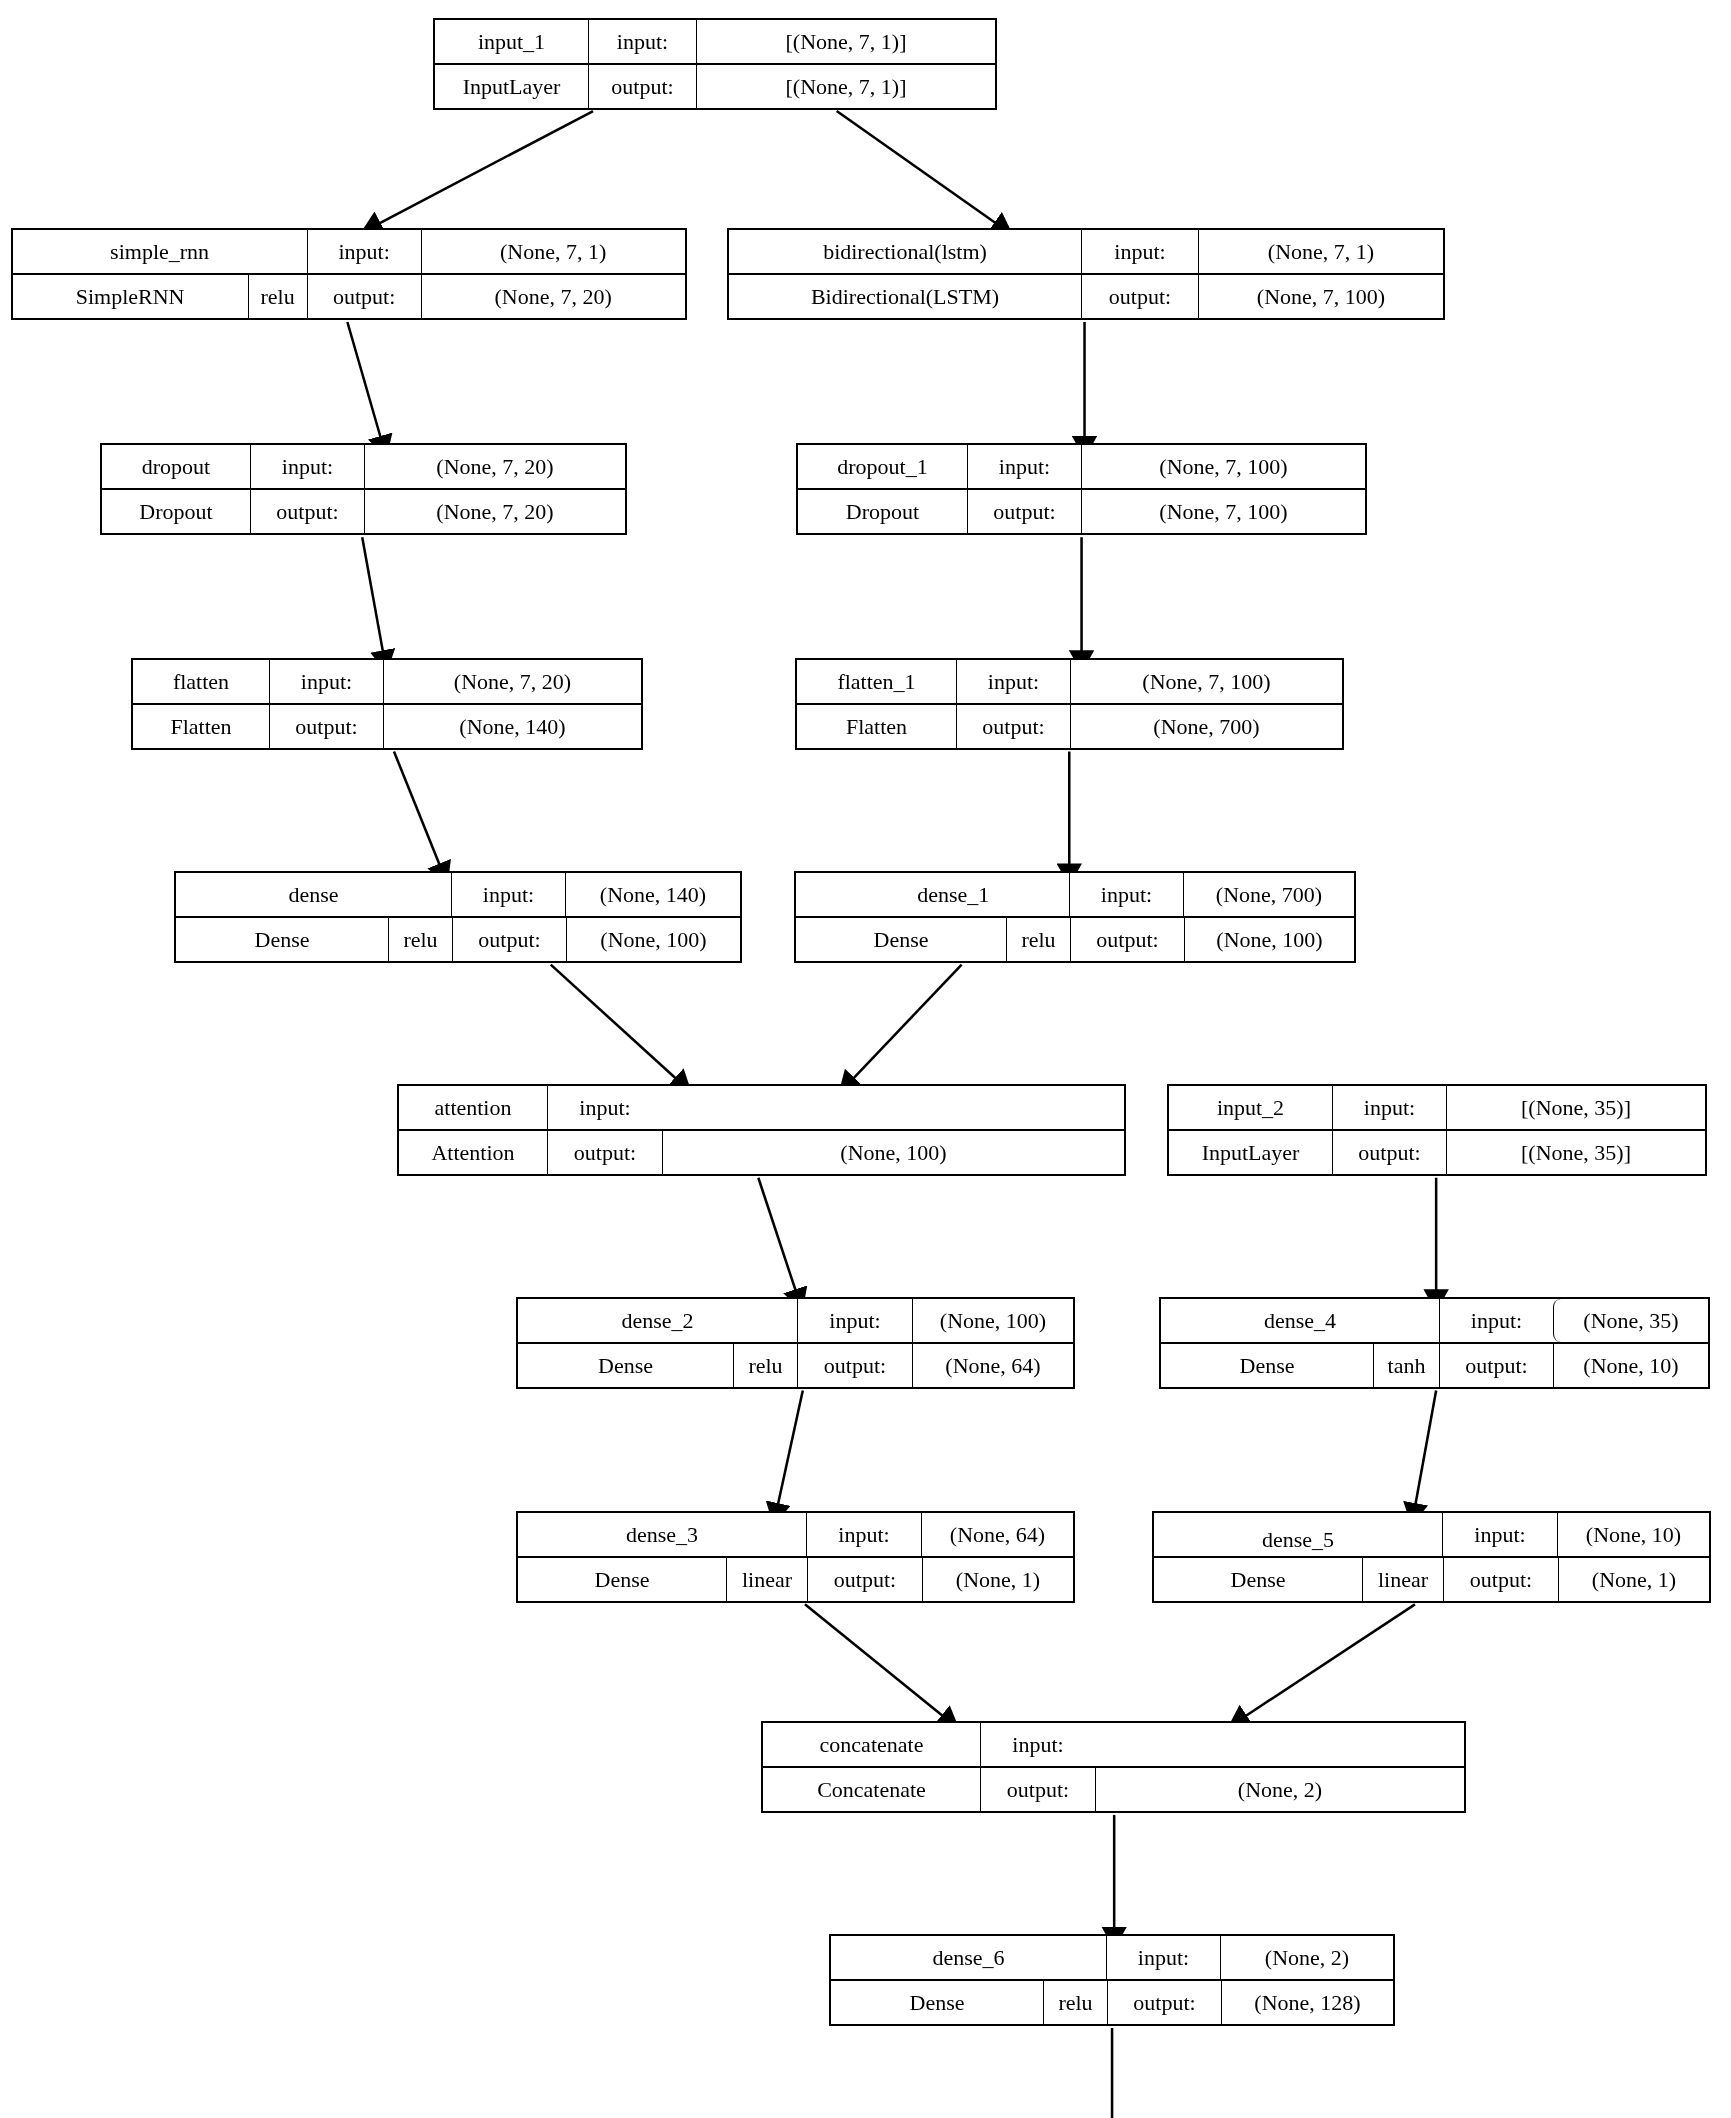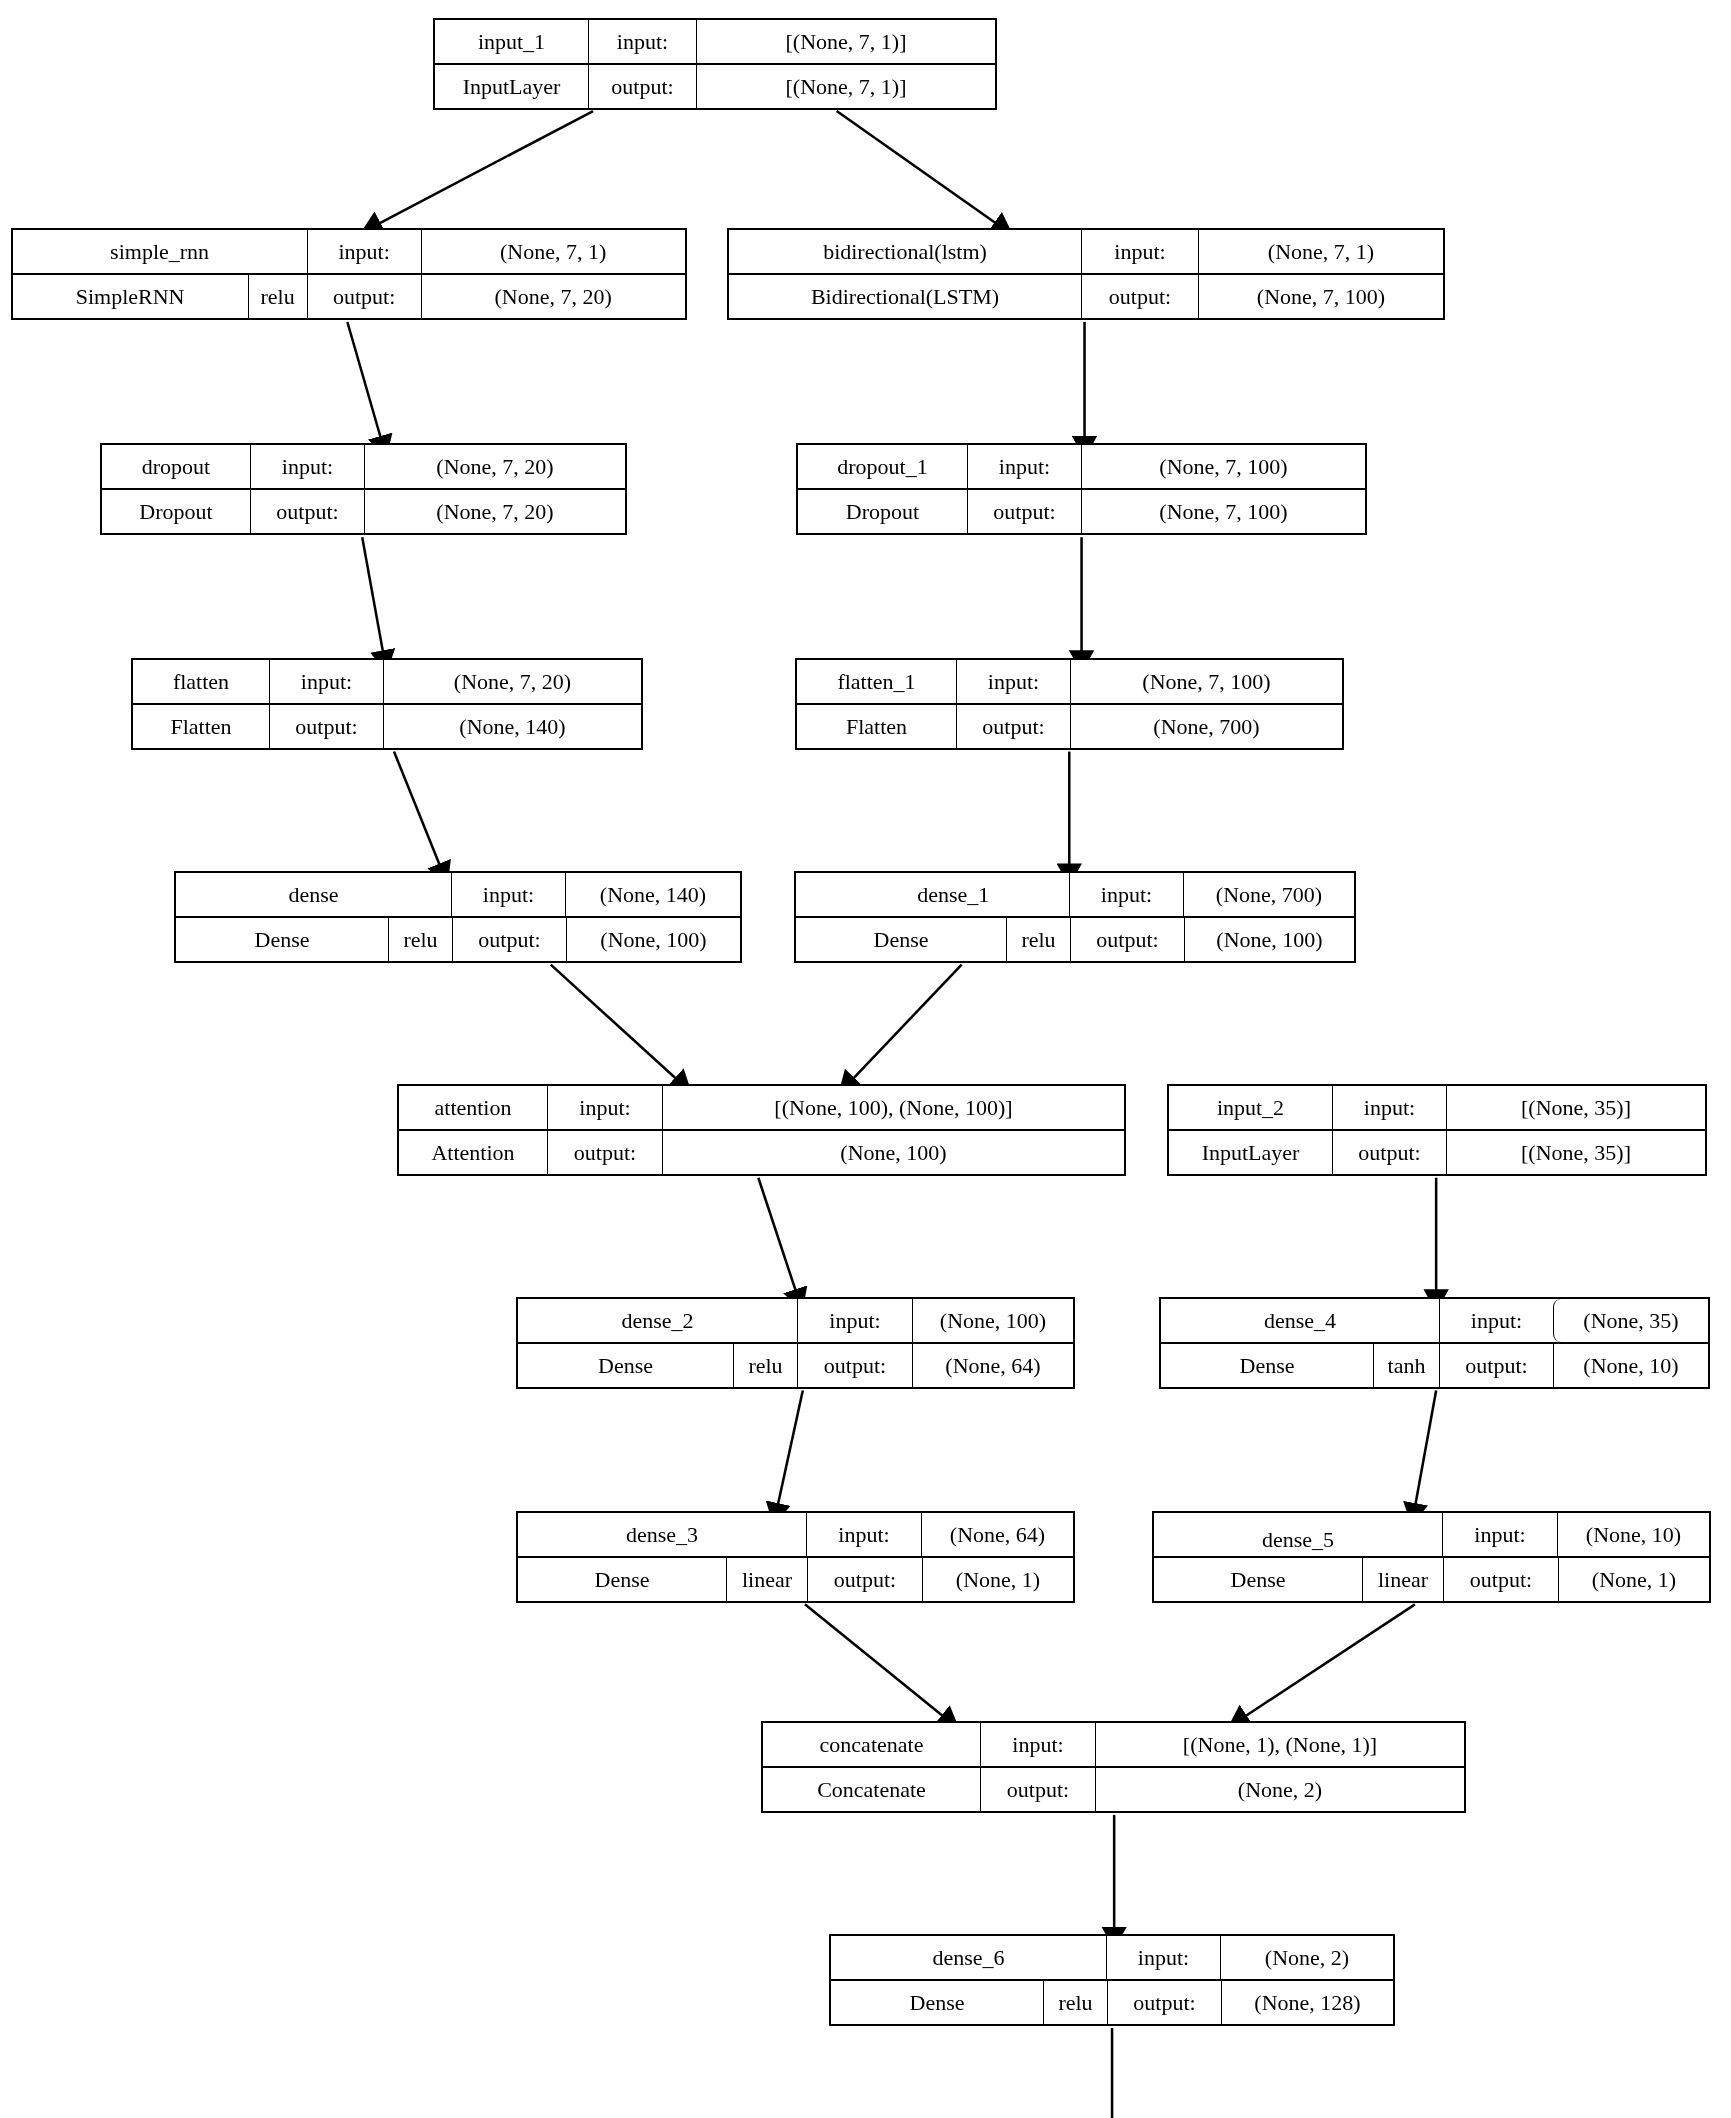--- a/index.html
+++ b/index.html
@@ -203,21 +203,20 @@
           <div class="cell first" style="flex: 0 0 210px;">Dense</div>
           <div class="cell" style="flex: 0 0 64px;">relu</div>
           <div class="cell" style="flex: 0 0 114px;">output:</div>
           <div class="cell" style="flex: 1 1 0px;">(None, 100)</div>
         </div>
       </div>
       <div class="node" id="node-attention" style="left: 397px; top: 1084px; width: 729px; height: 92px;">
         <div class="row top">
           <div class="cell first" style="flex: 0 0 148px;">attention</div>
           <div class="cell" style="flex: 0 0 115px;">input:</div>
-          <div class="cell" style="flex: 1 1 0px;">[(None, 100), (None, 100)]</div>
         </div>
         <div class="row bottom">
           <div class="cell first" style="flex: 0 0 148px;">Attention</div>
           <div class="cell" style="flex: 0 0 115px;">output:</div>
           <div class="cell" style="flex: 1 1 0px;">(None, 100)</div>
         </div>
       </div>
       <div class="node" id="node-input_2" style="left: 1167px; top: 1084px; width: 540px; height: 92px;">
         <div class="row top">
           <div class="cell first" style="flex: 0 0 163px;">input_2</div>
@@ -279,21 +278,20 @@
           <div class="cell first" style="flex: 0 0 208px;">Dense</div>
           <div class="cell" style="flex: 0 0 81px;">linear</div>
           <div class="cell" style="flex: 0 0 115px;">output:</div>
           <div class="cell" style="flex: 1 1 0px;">(None, 1)</div>
         </div>
       </div>
       <div class="node" id="node-concatenate" style="left: 761px; top: 1721px; width: 705px; height: 92px;">
         <div class="row top">
           <div class="cell first" style="flex: 0 0 217px;">concatenate</div>
           <div class="cell" style="flex: 0 0 115px;">input:</div>
-          <div class="cell" style="flex: 1 1 0px;">[(None, 1), (None, 1)]</div>
         </div>
         <div class="row bottom">
           <div class="cell first" style="flex: 0 0 217px;">Concatenate</div>
           <div class="cell" style="flex: 0 0 115px;">output:</div>
           <div class="cell" style="flex: 1 1 0px;">(None, 2)</div>
         </div>
       </div>
       <div class="node" id="node-dense_6" style="left: 829px; top: 1934px; width: 566px; height: 92px;">
         <div class="row top">
           <div class="cell first" style="flex: 0 0 275px;">dense_6</div>

